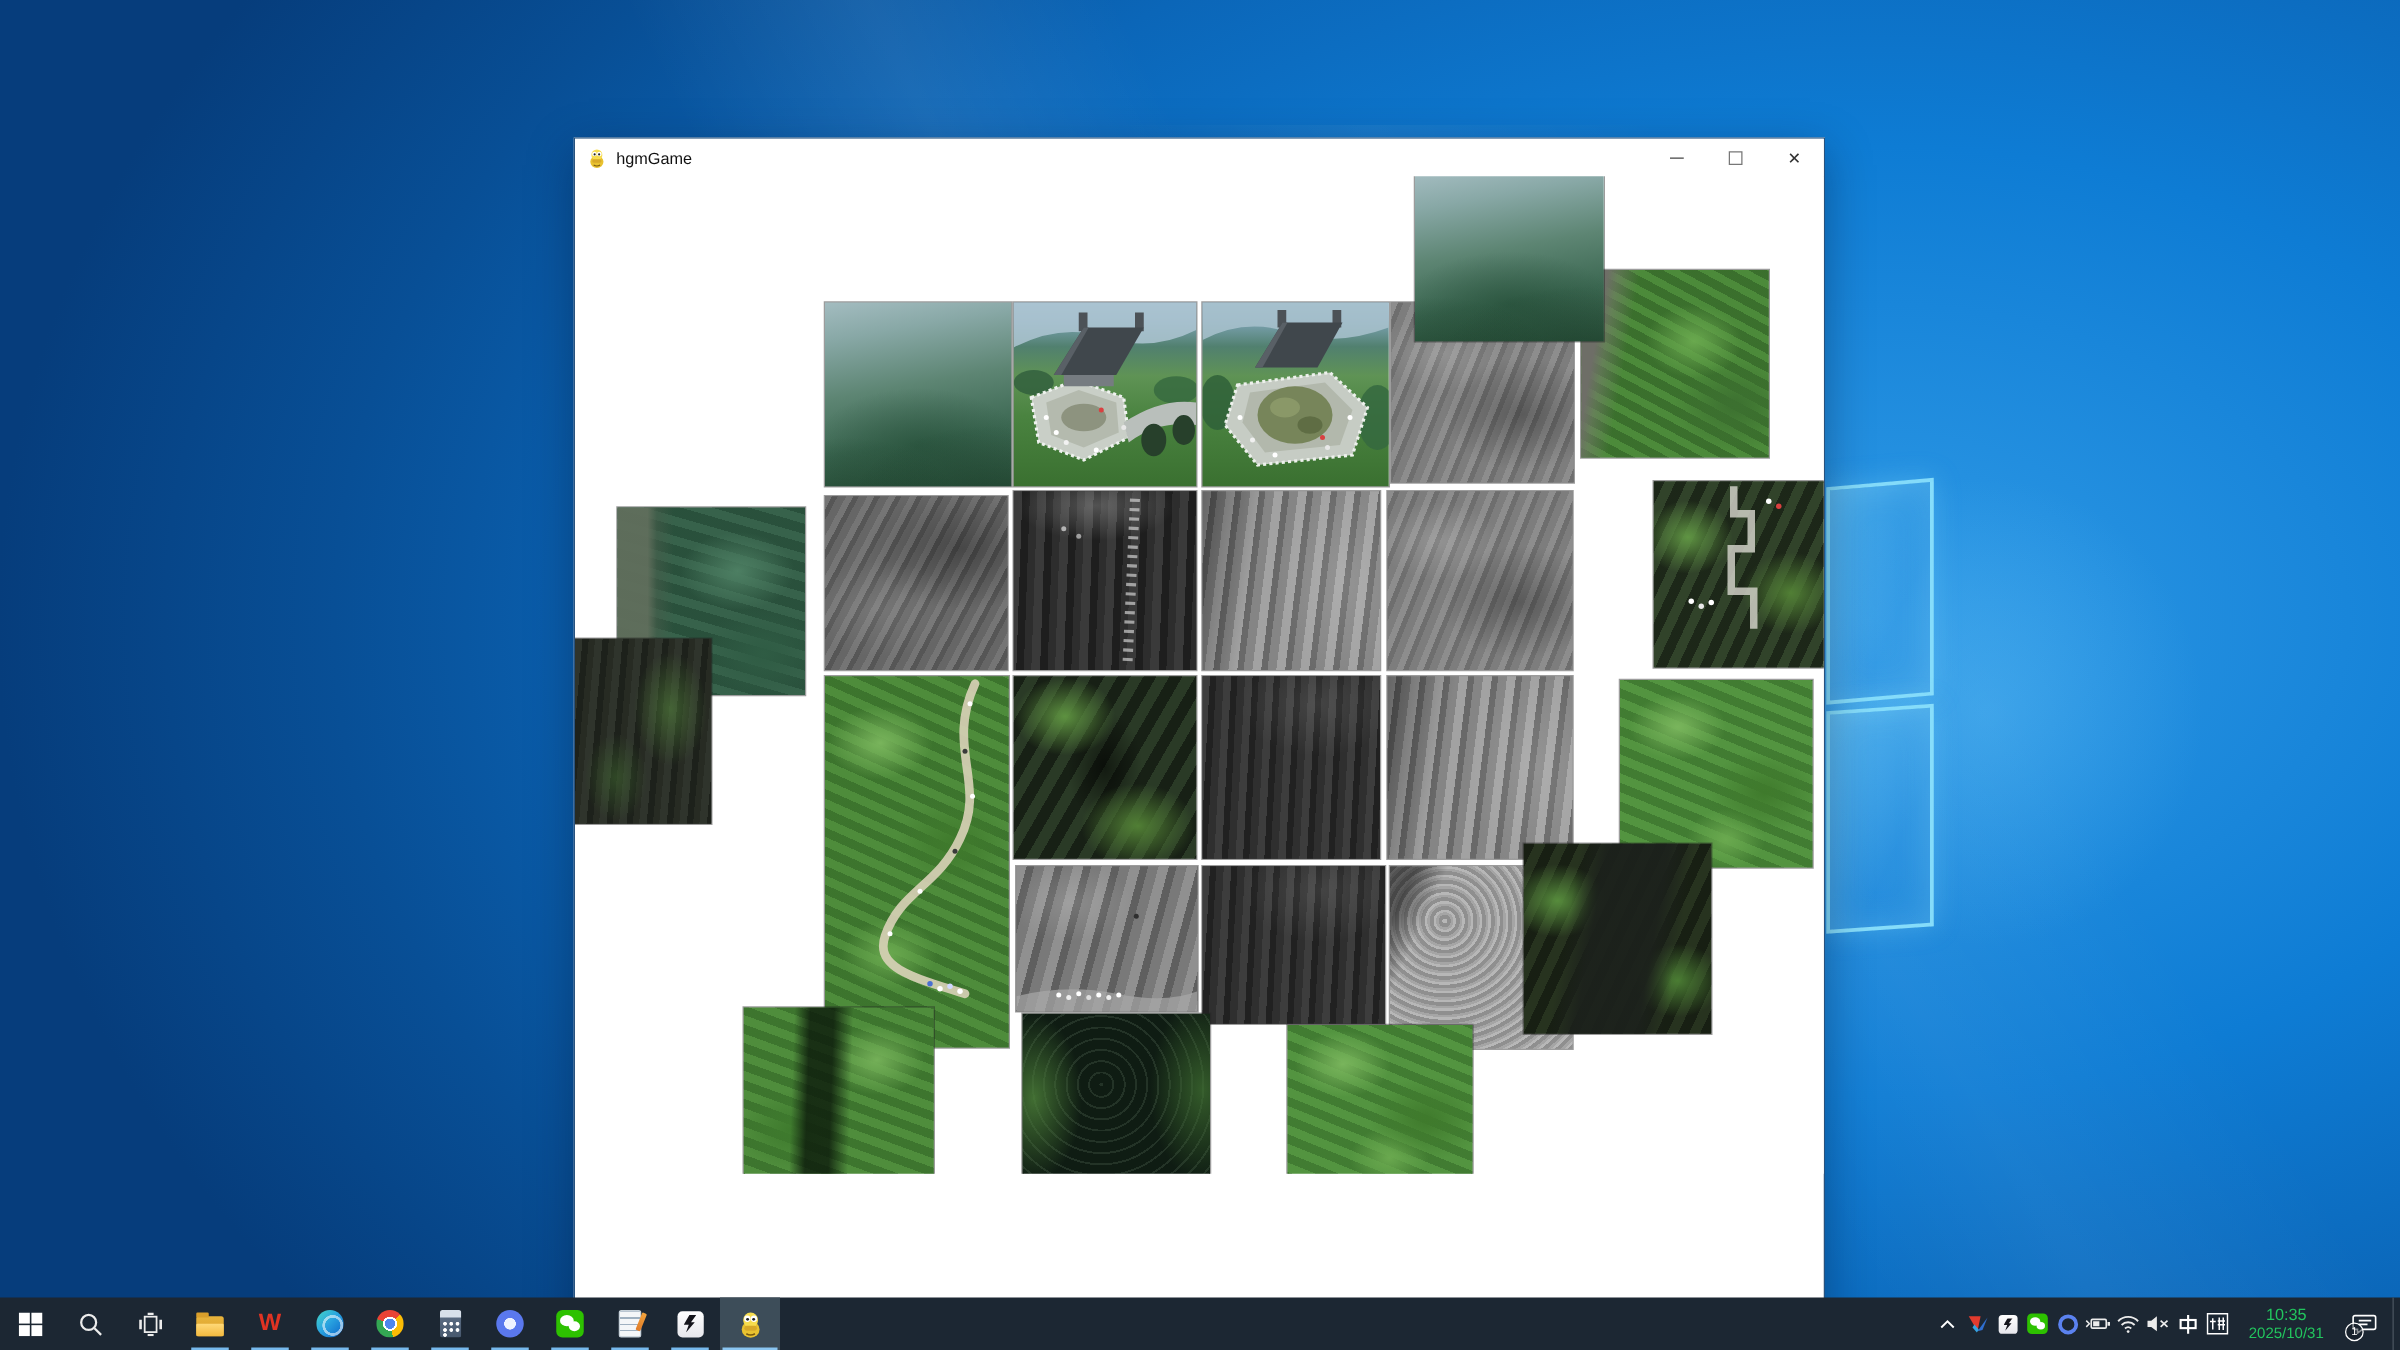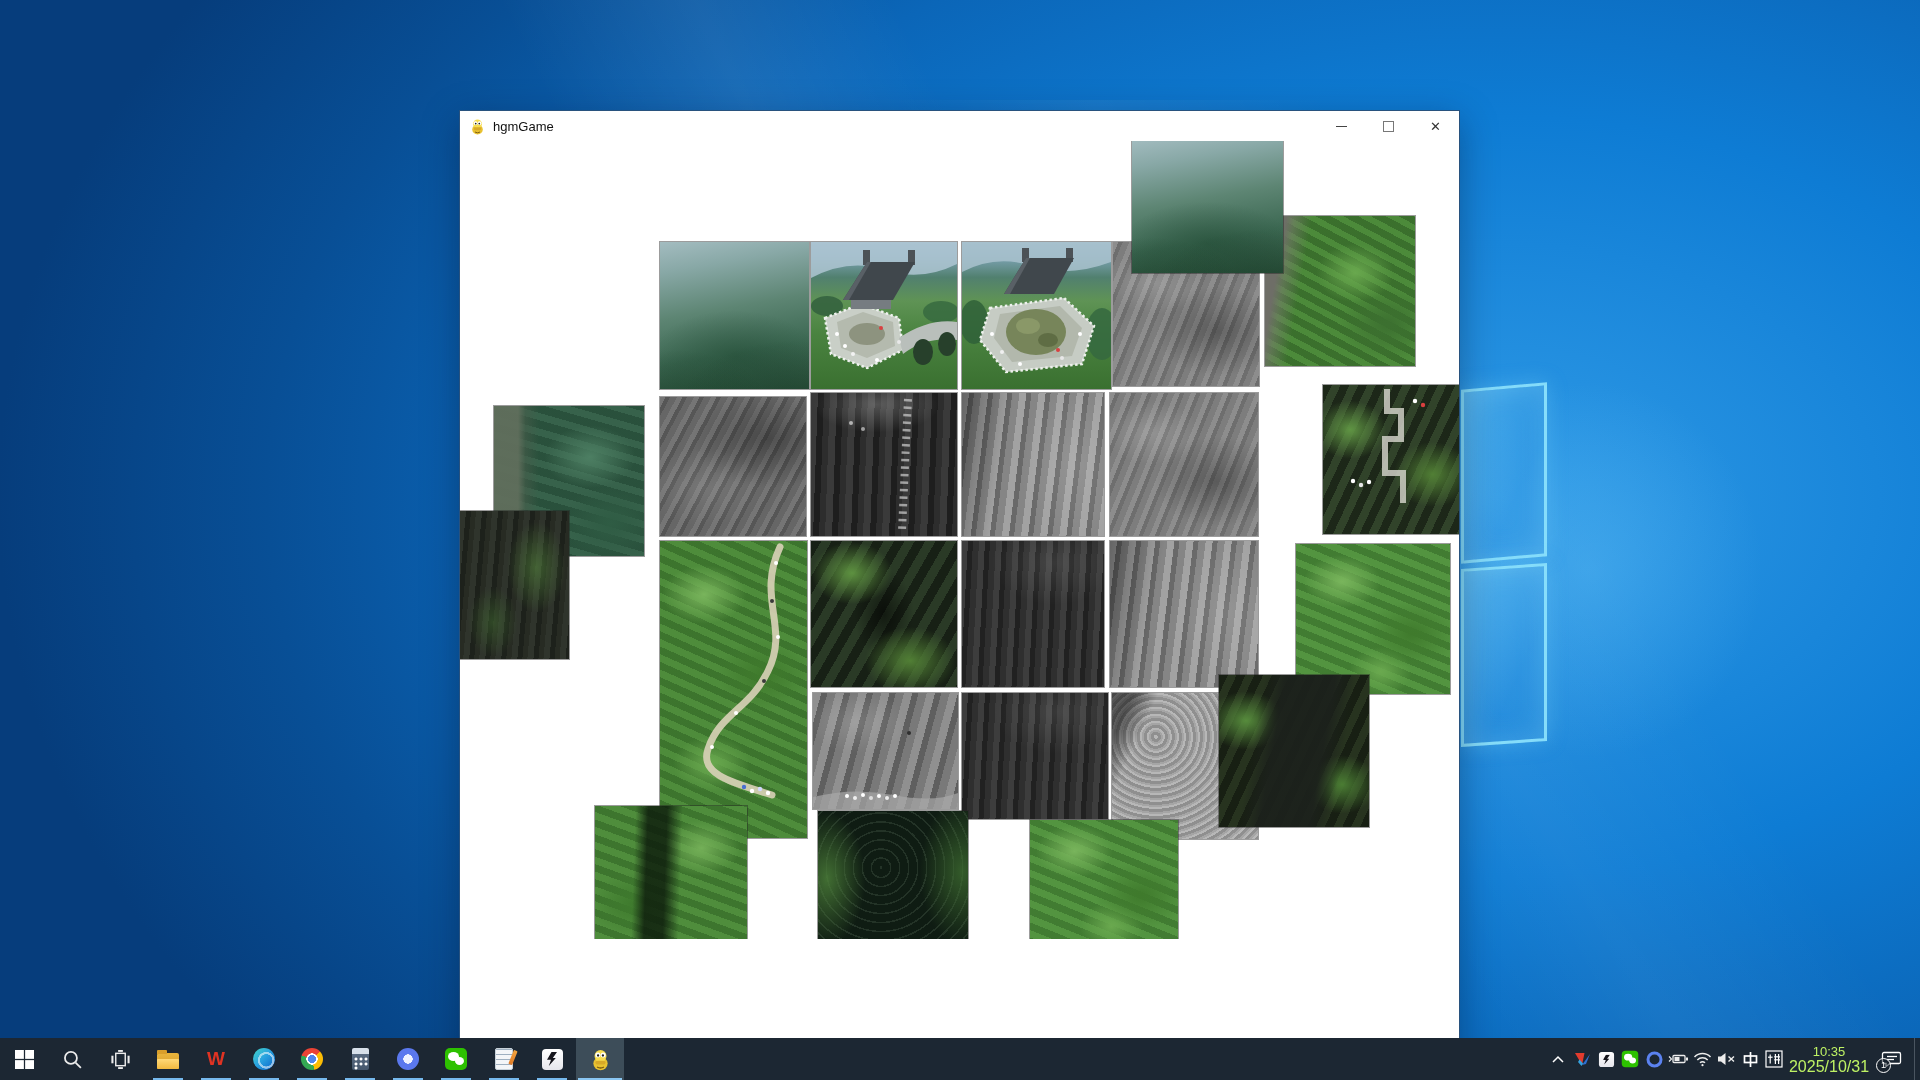--- a/index.html
+++ b/index.html
@@ -126,22 +126,22 @@
     display:flex;align-items:stretch;z-index:50;}
   .tb-apps{display:flex;}
   .tb-btn{width:48px;height:42px;display:flex;align-items:center;justify-content:center;position:relative;}
   .tb-btn.running::after{content:"";position:absolute;left:9px;right:9px;bottom:0;height:2px;background:#76b9ed;}
   .tb-btn.active{background:#3d4d59;}
   .tb-btn.active::after{left:2px;right:2px;background:#8ac6f2;}
   .tb-spacer{flex:1;}
   .tray{display:flex;align-items:center;}
   .tray-btn{width:24px;height:42px;display:flex;align-items:center;justify-content:center;}
   .clock{width:86px;height:42px;display:flex;flex-direction:column;justify-content:center;
-    color:#bef264;text-align:center;line-height:15px;}
-  .clock .t{font-size:13px;} .clock .d{font-size:16px;}
+    color:#22c55e;text-align:center;line-height:15px;}
+  .clock .t{font-size:13px;} .clock .d{font-size:12px;}
   .notif{width:40px;height:42px;display:flex;align-items:center;justify-content:center;position:relative;}
   .notif .badge{position:absolute;left:4px;bottom:7px;width:13px;height:13px;border:1px solid #fff;
     border-radius:50%;color:#fff;font-size:9px;line-height:13px;text-align:center;background:rgba(20,30,40,.5);}
   .show-desktop{width:5px;height:42px;border-left:1px solid #4a5560;margin-left:2px;}
 
   
   .ic-wps{color:#e03323;font-weight:bold;font-size:19px;}
   .ic-folder{position:relative;width:22px;height:16px;margin-top:3px;background:linear-gradient(#e8b43c,#d99f2b);border-radius:2px;}
   .ic-folder .flap{position:absolute;left:0;top:-3px;width:10px;height:4px;background:#d99f2b;border-radius:1px 1px 0 0;}
   .ic-folder .front{position:absolute;left:0;bottom:0;width:22px;height:10px;background:linear-gradient(#ffd978,#f2b93f);border-radius:1px;}

